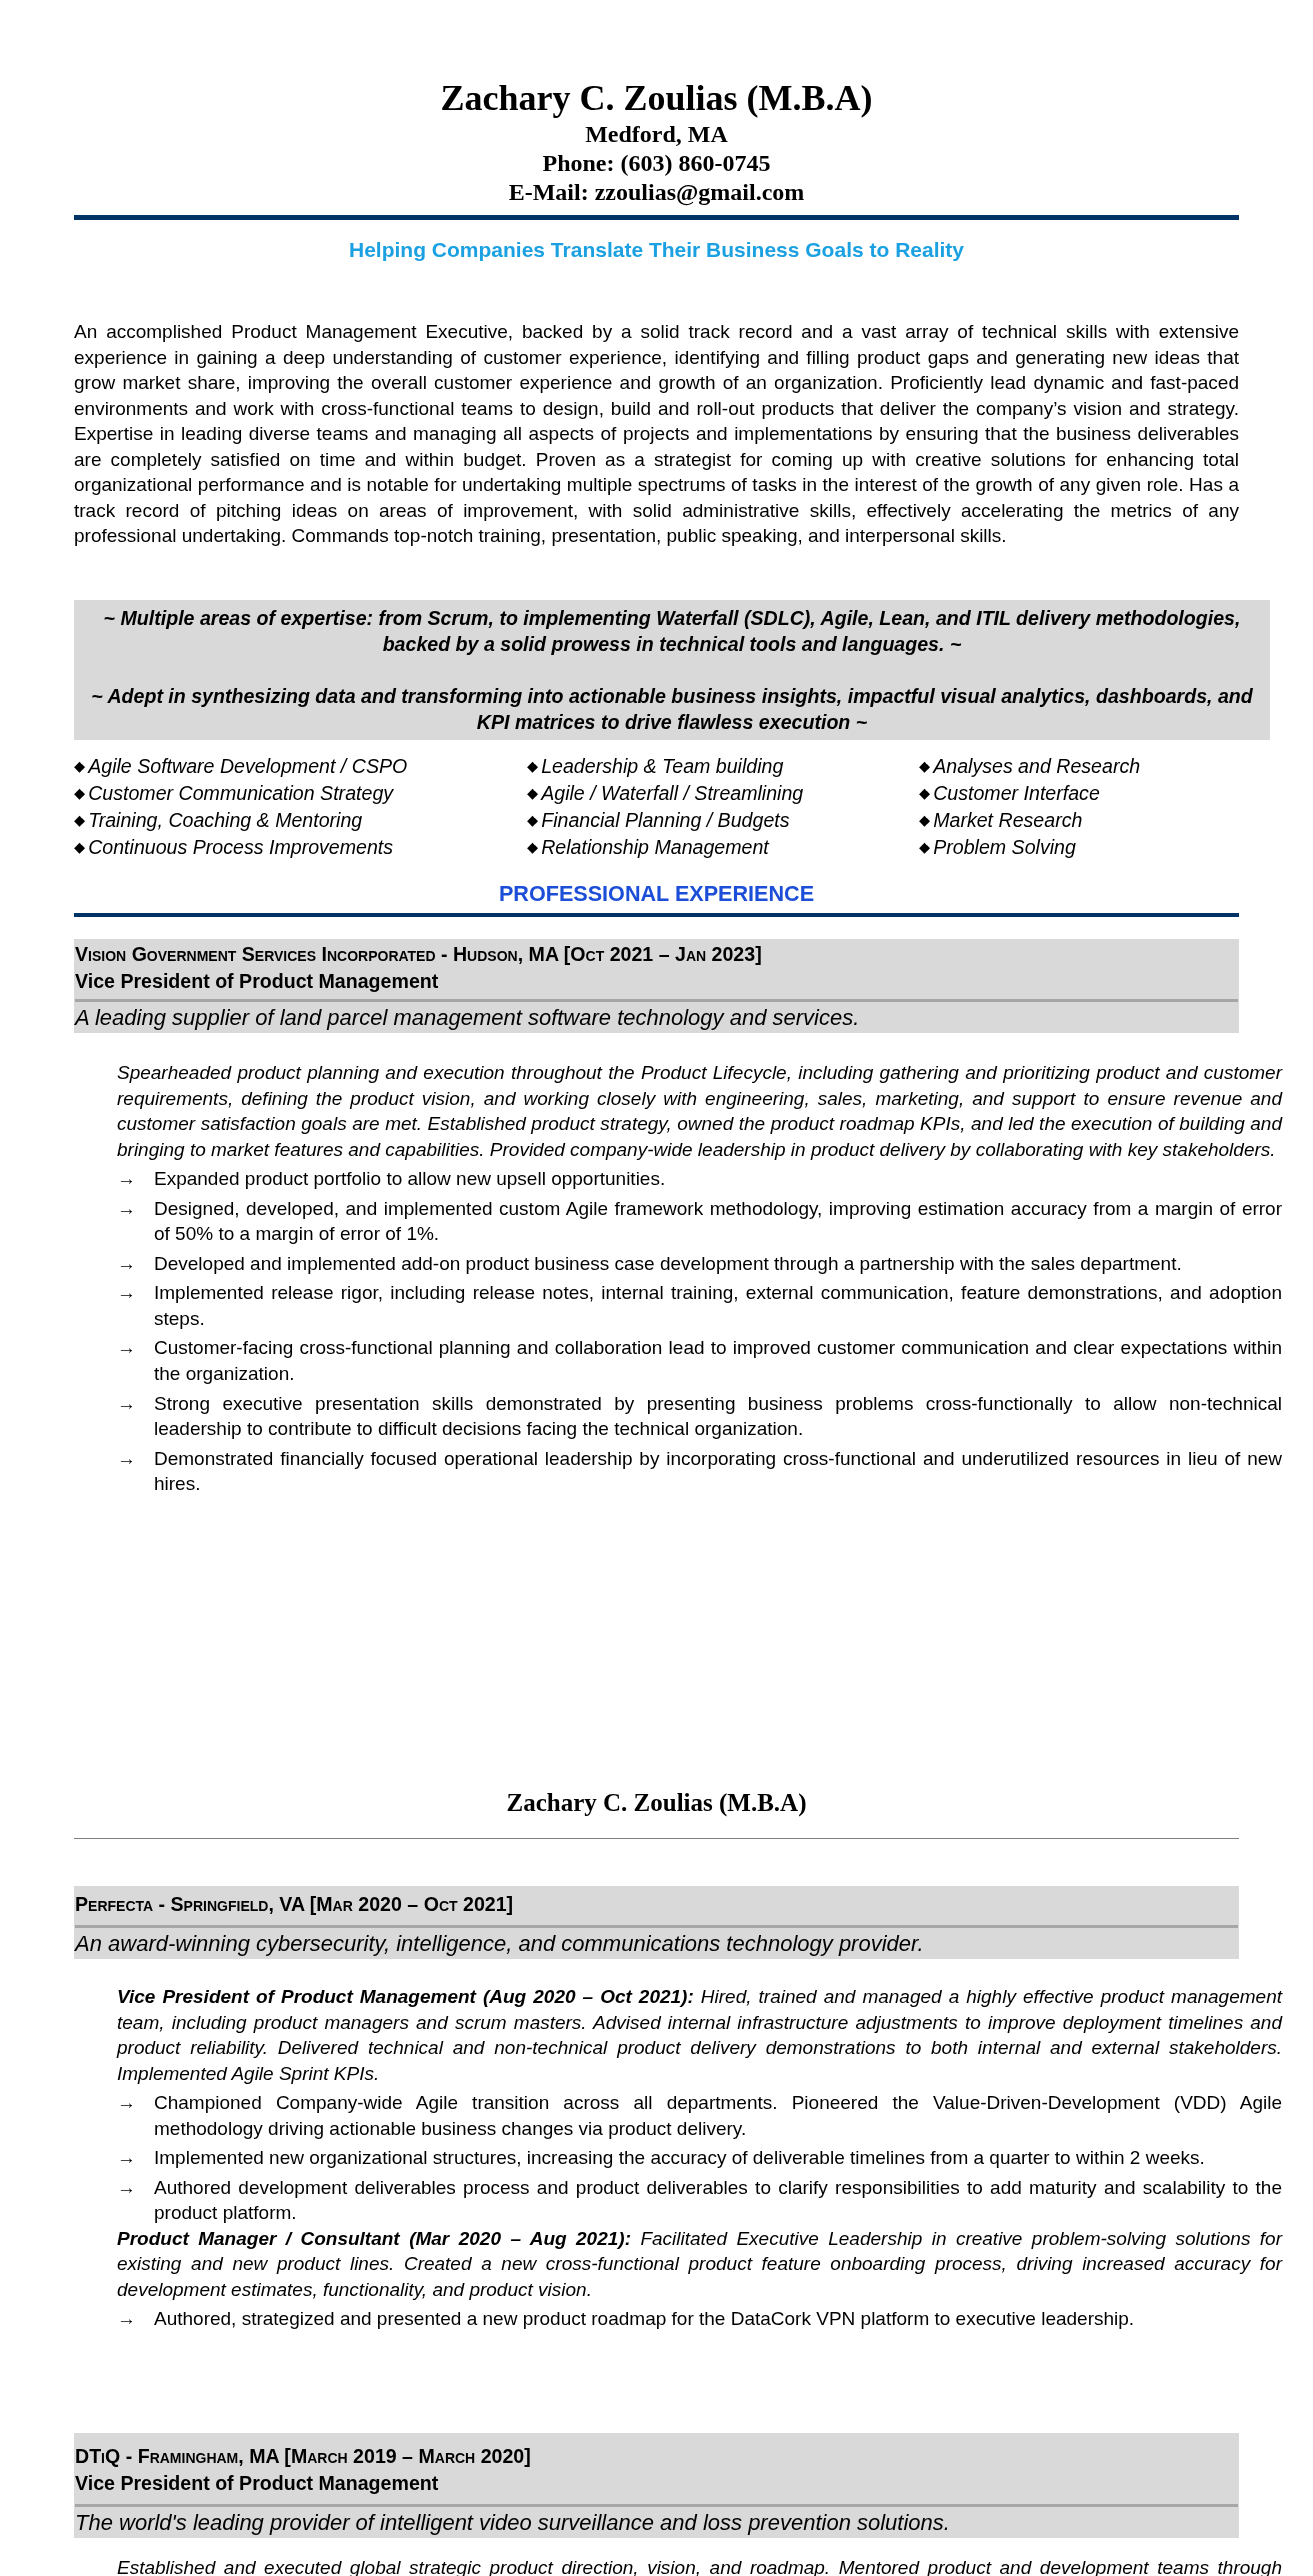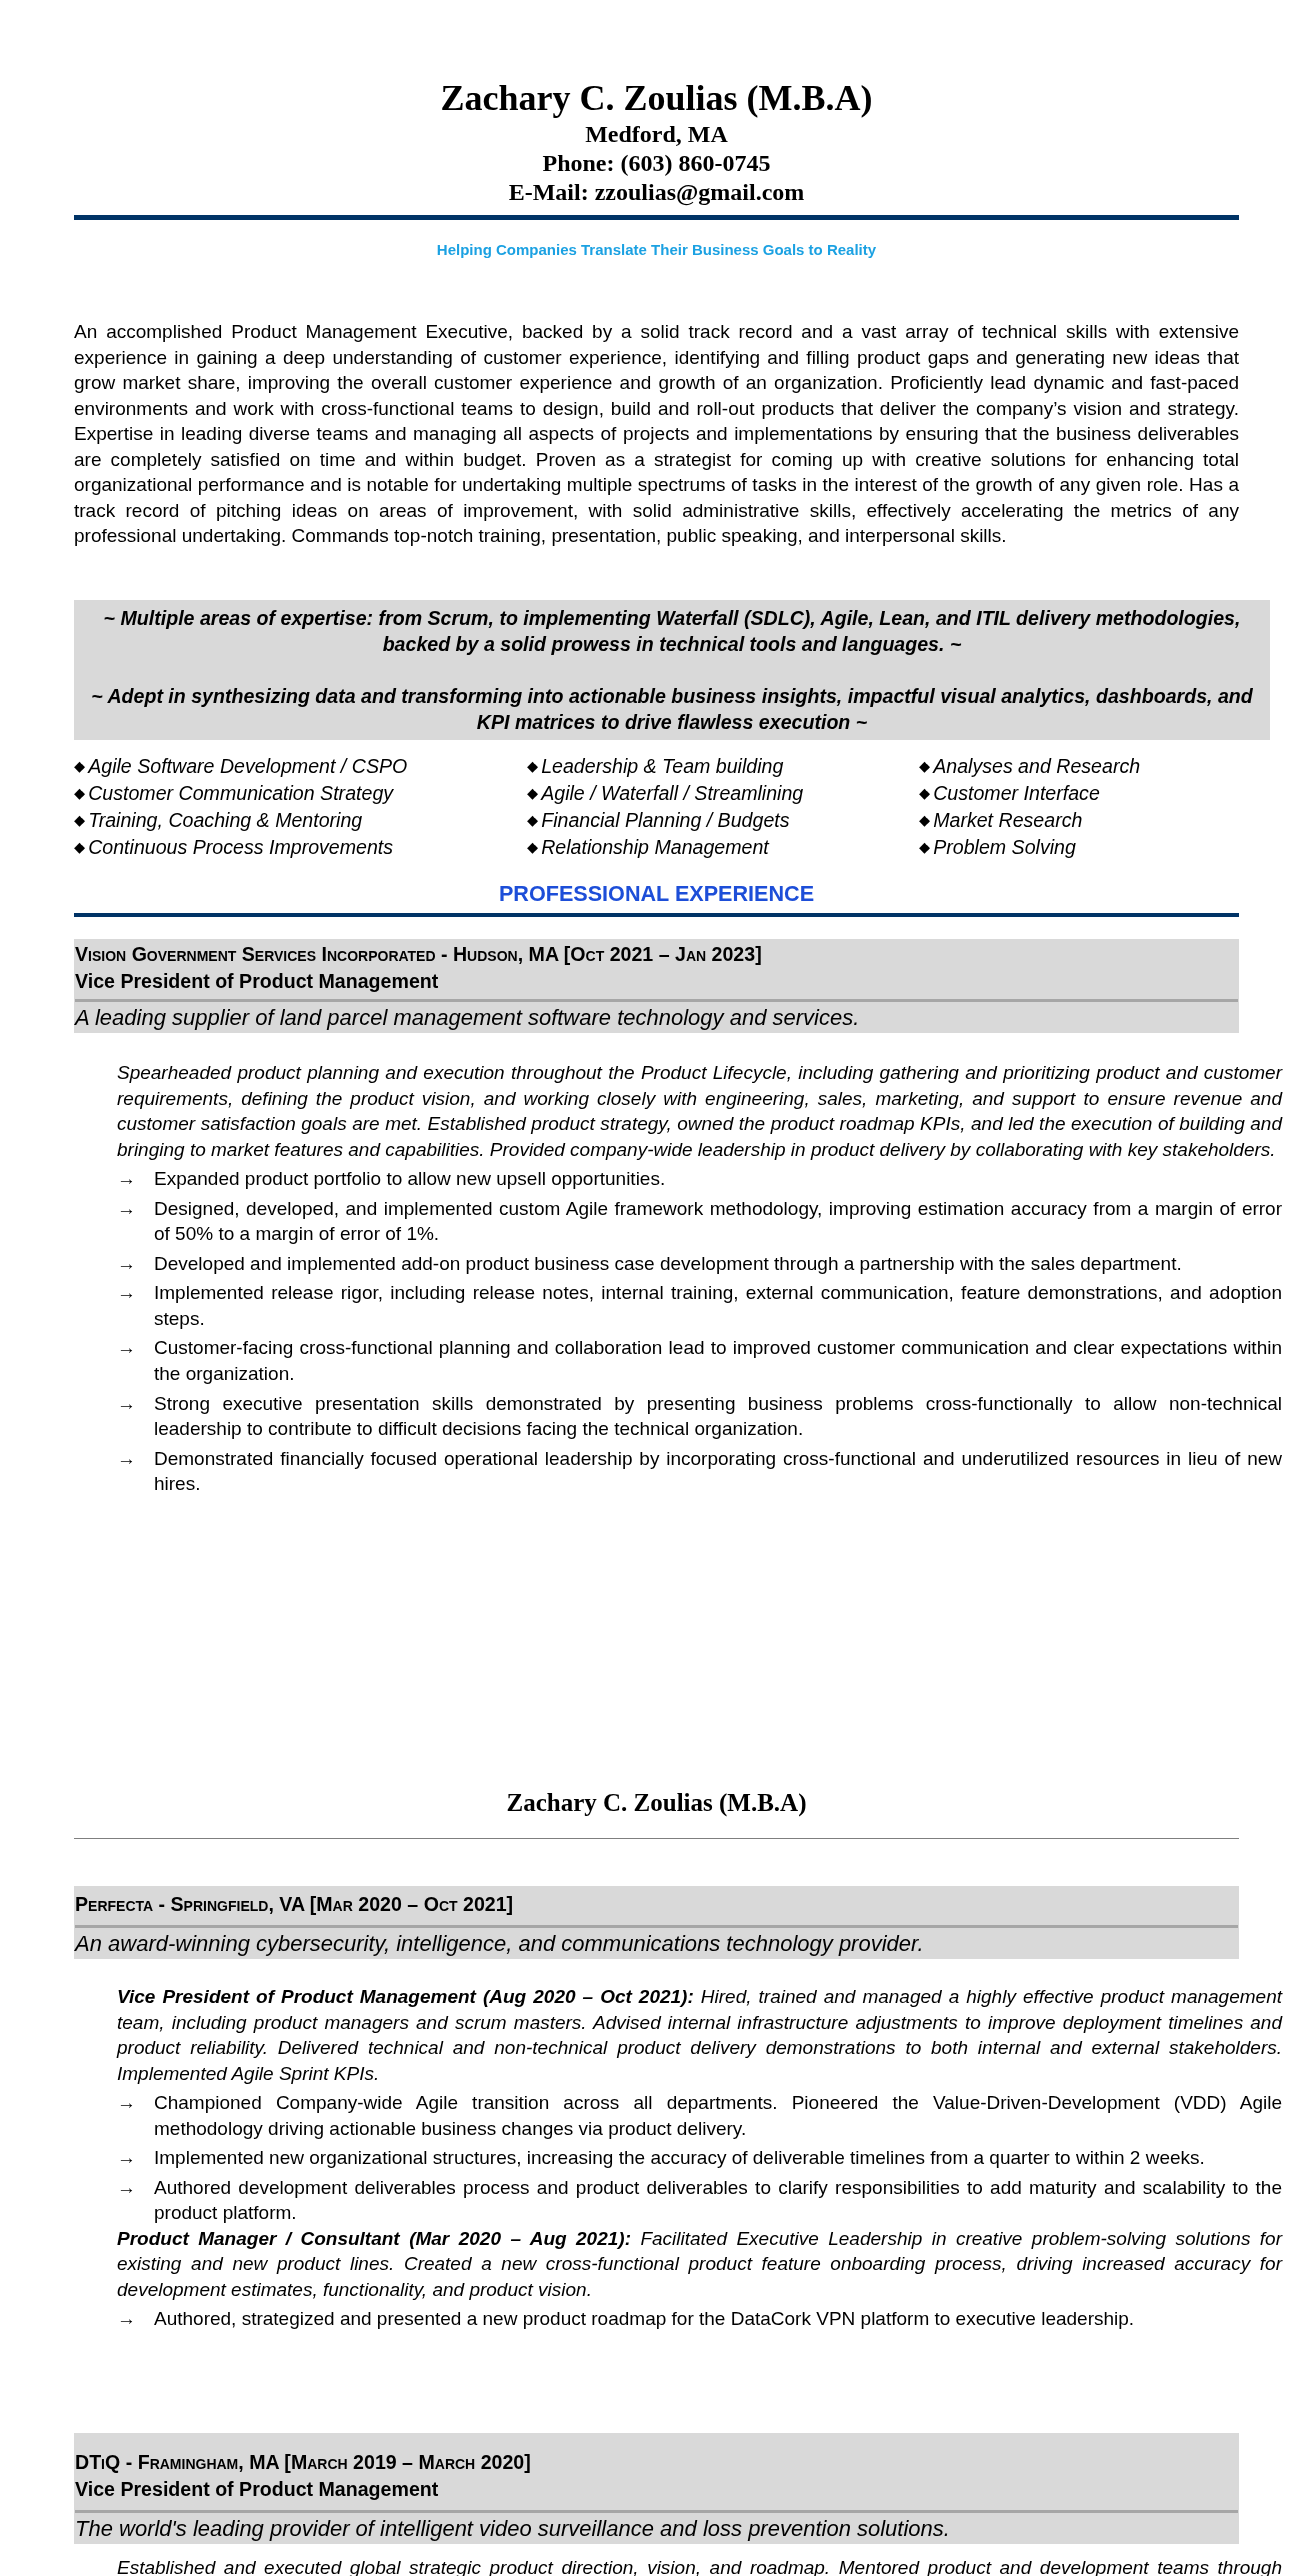--- a/index.html
+++ b/index.html
@@ -7,21 +7,21 @@
   .page { position: absolute; left: 74px; width: 1165px; }
 
   
   .hdr { text-align: center; font-family: "Liberation Serif", serif; font-weight: bold; }
   .hdr .name { font-size: 36px; line-height: 43px; }
   .hdr .line { font-size: 24px; line-height: 29px; }
   .rule-navy { height: 5.2px; background: #003366; }
 
   .headline { text-align: center; font-family: "Liberation Sans", sans-serif; font-weight: bold; }
   .headline .h1 { color: #0F6DB4; font-size: 24px; line-height: 30px; }
-  .headline .h2 { color: #1BA1E2; font-size: 15px; line-height: 28px; }
+  .headline .h2 { color: #1BA1E2; font-size: 21px; line-height: 28px; }
 
   .para { font-family: "Liberation Sans", sans-serif; font-size: 19px; line-height: 25.5px; text-align: justify; }
 
   .banner { background: #D9D9D9; text-align: center; font-family: Liberation Sans, sans-serif; font-weight: bold; font-style: italic; font-size: 19.6px; line-height: 26px; padding: 5.2px 15.5px; }
   .banner p { margin: 0; }
   .banner .gap { height: 26px; }
 
   .skills { display: grid; grid-template-columns: 453px 392px 309px; font-family: "Liberation Sans", sans-serif; font-style: italic; font-size: 19.6px; line-height: 25px; }
   .skills span.d { font-style: normal; font-size: 14.4px; margin-right: 3.1px; position: relative; top: -2.1px; }
 
@@ -126,21 +126,21 @@
     <li><span class="arr">→</span><span>Implemented new organizational structures, increasing the accuracy of deliverable timelines from a quarter to within 2 weeks.</span></li>
     <li><span class="arr">→</span><span>Authored development deliverables process and product deliverables to clarify responsibilities to add maturity and scalability to the product platform.</span></li>
   </ul>
   <p><b>Product Manager / Consultant (Mar 2020 – Aug 2021):</b><span> Facilitated Executive Leadership in creative problem-solving solutions for existing and new product lines. Created a new cross-functional product feature onboarding process, driving increased accuracy for development estimates, functionality, and product vision.</span></p>
   <ul>
     <li><span class="arr">→</span><span>Authored, strategized and presented a new product roadmap for the DataCork VPN platform to executive leadership.</span></li>
   </ul>
 </div>
 
 <div class="page job-box" style="top:2433px;">
-  <div class="co" style="padding-top:16px;">DTiQ - Framingham, MA [March 2019 – March 2020]</div>
+  <div class="co" style="padding-top:10px;">DTiQ - Framingham, MA [March 2019 – March 2020]</div>
   <div class="role">Vice President of Product Management</div>
   <div class="sep" style="margin-top:7.2px;"></div>
   <div class="desc">The world's leading provider of intelligent video surveillance and loss prevention solutions.</div>
 </div>
 
 <div class="page body" style="top:2555px;">
   <p>Established and executed global strategic product direction, vision, and roadmap. Mentored product and development teams through modern documentation standards and scalable communication processes, improving development throughput and value generation.</p>
 
 </div>
 

